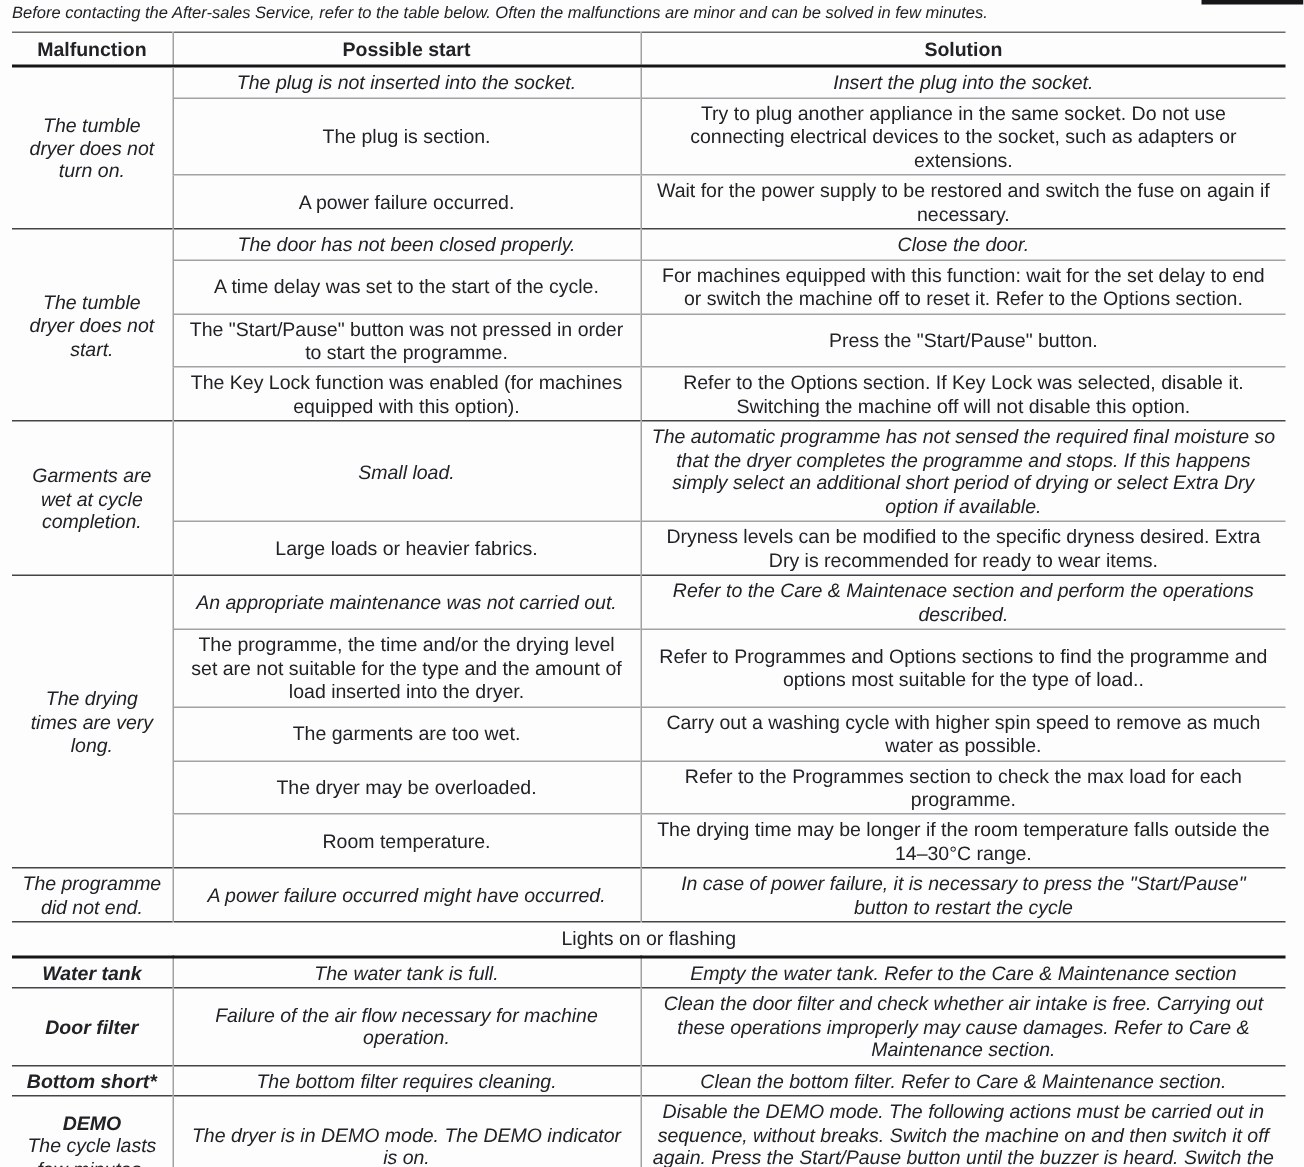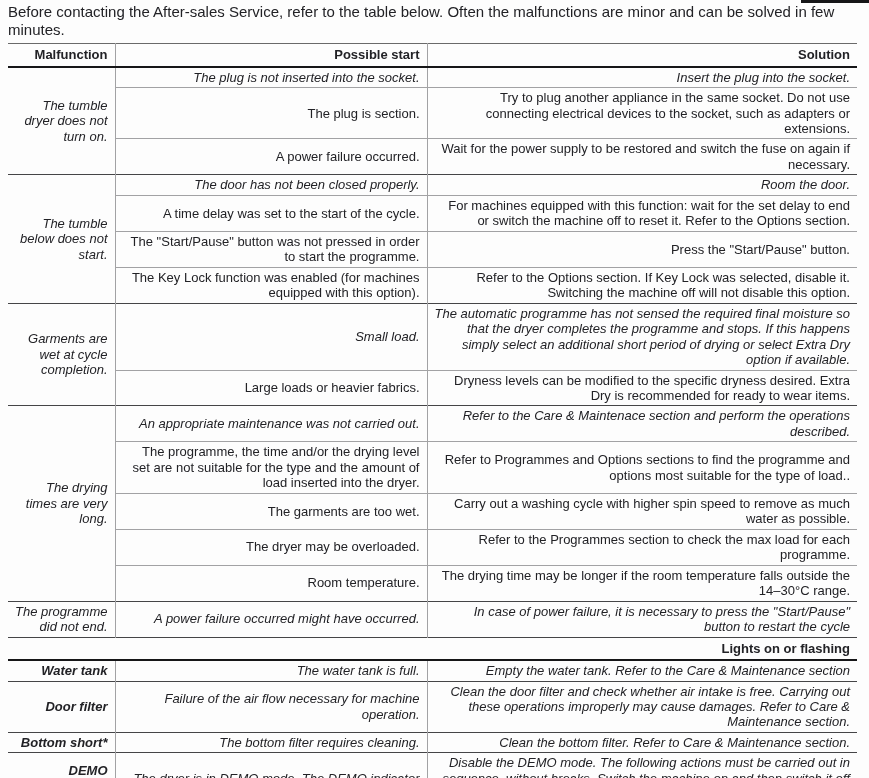--- a/index.html
+++ b/index.html
@@ -3,35 +3,35 @@
 <meta charset="utf-8">
 <style>
   html,body{margin:0;padding:0;}
   body{
     width:869px;height:778px;overflow:hidden;position:relative;
     background:#fdfdfd;color:#222226;
     font-family:"Liberation Sans", sans-serif;
     -webkit-font-smoothing:antialiased;
   }
   .top-right-line{position:absolute;top:0;right:0;width:68px;height:3px;background:#161618;}
-  .intro{margin:3px 8px 5px 8px;font-size:15px;line-height:1.17;}
+  .intro{margin:3px 8px 5px 8px;font-size:11px;line-height:1.17;font-style:italic;}
   table{
     border-collapse:collapse;table-layout:fixed;
     margin-left:8px;width:849px;
     border-top:1px solid #6a6a6a;
     font-size:13px;line-height:1.19;
   }
-  th,td{text-align:right;padding:2px 7px;vertical-align:middle;overflow-wrap:break-word;}
+  th,td{text-align:center;padding:2px 7px;vertical-align:middle;overflow-wrap:break-word;}
   thead th{font-size:13px;font-weight:700;padding:3px 7px;border-bottom:2.5px solid #161618;}
   .cause-h,.sol-h,.cause,.sol{border-left:1px solid #a2a2a4;}
   tr.row-inner td{border-top:1px solid #a2a2a4;}
   tr.section-start td{border-top:1.5px solid #454547;font-style:italic;}
   tr.divider-row td{
     border-top:1.5px solid #454547;border-bottom:2.5px solid #161618;
-    font-weight:700;padding:3px 7px;
+    font-weight:400;padding:3px 7px;
   }
   tbody tr:last-child td{border-bottom:1px solid #a2a2a4;}
   .malf-main,.malf-sub{display:block;}
   .malf.bold .malf-main{font-weight:700;}
 </style>
 </head>
 <body>
 
 <div class="page">
   <div class="top-right-line"></div>
@@ -60,24 +60,24 @@
         <tr class="row-inner">
           <td class="cause">The plug is section.</td>
           <td class="sol">Try to plug another appliance in the same socket. Do not use connecting electrical devices to the socket, such as adapters or extensions.</td>
         </tr>
         <tr class="row-inner">
           <td class="cause">A power failure occurred.</td>
           <td class="sol">Wait for the power supply to be restored and switch the fuse on again if necessary.</td>
         </tr>
         <tr class="section-start">
           <td class="malf" rowspan="4">
-            <span class="malf-main">The tumble below does not start.</span>
+            <span class="malf-main">The tumble dryer does not start.</span>
           </td>
           <td class="cause">The door has not been closed properly.</td>
-          <td class="sol">Room the door.</td>
+          <td class="sol">Close the door.</td>
         </tr>
         <tr class="row-inner">
           <td class="cause">A time delay was set to the start of the cycle.</td>
           <td class="sol">For machines equipped with this function: wait for the set delay to end or switch the machine off to reset it. Refer to the Options section.</td>
         </tr>
         <tr class="row-inner">
           <td class="cause">The "Start/Pause" button was not pressed in order to start the programme.</td>
           <td class="sol">Press the "Start/Pause" button.</td>
         </tr>
         <tr class="row-inner">

